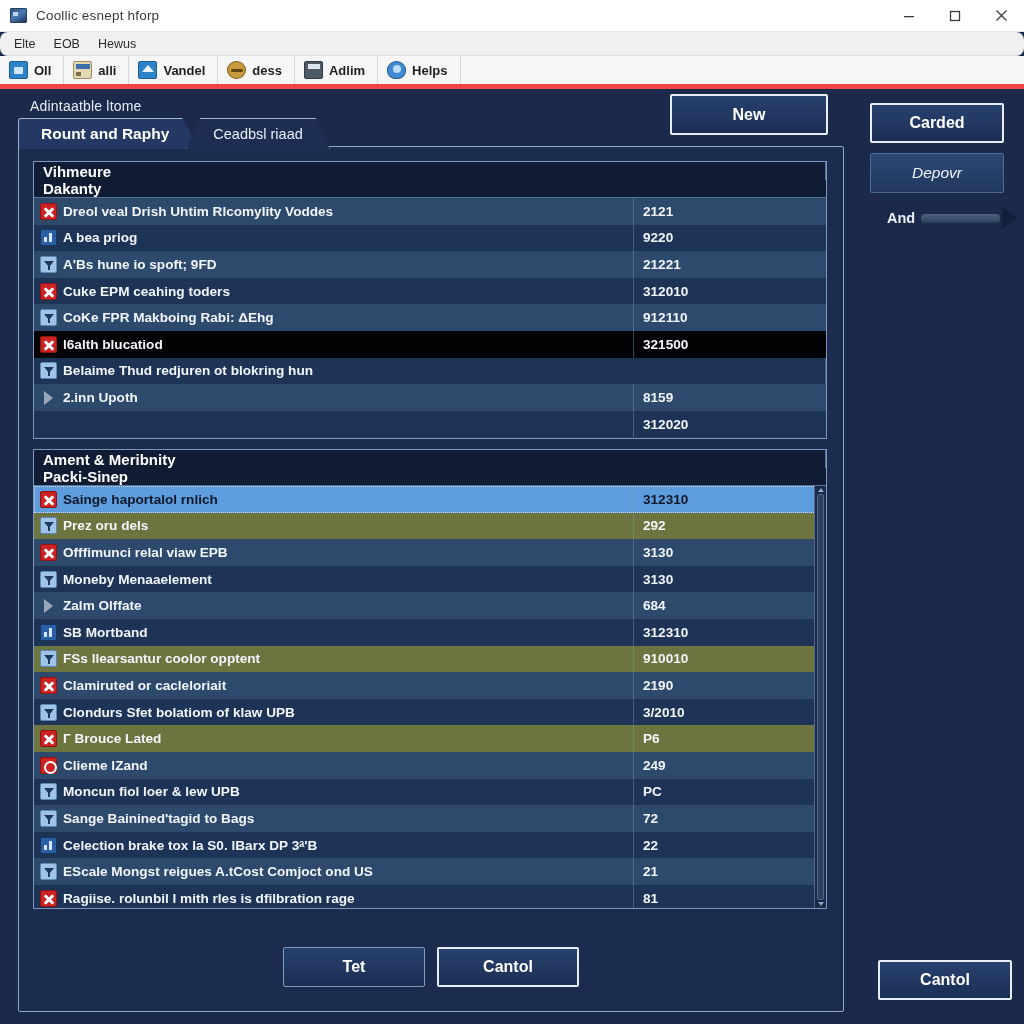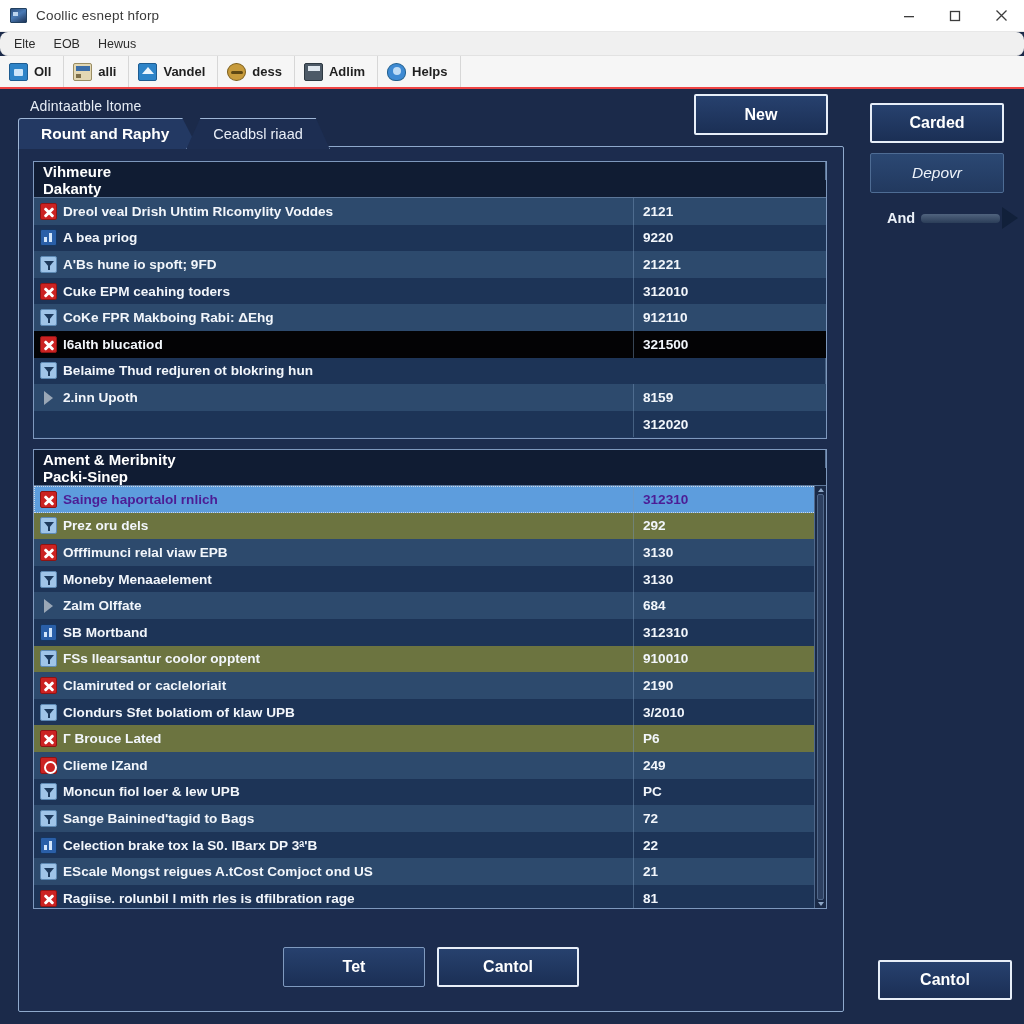--- a/index.html
+++ b/index.html
@@ -48,21 +48,21 @@
   }
   .menuitem {
     font-size: 12.5px; color: #2b2b2b;
     padding: 3px 8px; white-space: nowrap;
   }
 
   
   .toolbar {
     height: 33px; background: #f6f6f6;
     display: flex; align-items: stretch;
-    border-bottom: 2px solid #ef4444;
+    border-bottom: 5px solid #ef4444;
   }
   .tbbtn {
     display: flex; align-items: center; gap: 6px;
     padding: 0 12px 0 9px;
     border-right: 1px solid #d7d7d7;
     font-size: 13px; color: #1f1f1f; font-weight: 700;
     white-space: nowrap;
   }
   .tbico { width: 19px; height: 18px; flex: none; position: relative; }
   .ico-camera { background:#2e84c8; border:1px solid #1d5c91; border-radius:2px; }
@@ -164,21 +164,21 @@
     font-size: 13.6px; color: #f2f6fb; font-weight: 700;
     white-space: nowrap;
   }
   .grow .cell.c1 { flex: 1 1 auto; padding-left: 6px; gap: 6px; border-right: 1px solid rgba(120,150,185,.45); }
   .grow .cell.c2 { width: 192px; flex: none; padding-left: 9px; }
 
   .grow.even { background: #2d4a6d; }
   .grow.odd  { background: #1d3457; }
   .grow.olive { background: #6c7440; }
   .grow.sel  { background: #5d9ddd; }
-  .grow.sel .cell { color: #4c1d95; }
+  .grow.sel .cell { color: #0f172a; }
   .grow.black { background: #030305; }
   .grow.selbox { outline: 1px dotted #cdd9e8; outline-offset: -1px; }
 
   
   .ri { width: 17px; height: 17px; flex: none; position: relative; border-radius: 2px; }
   .ri-x { background: #cc2222; border: 1px solid #8d1414; }
   .ri-x:before, .ri-x:after {
     content: ""; position: absolute; left: 2px; top: 7px;
     width: 12px; height: 3px; background: #fff; border-radius: 1px;
   }
@@ -219,21 +219,21 @@
   }
   .btn.outlined { border: 2px solid #e7eef8; }
   .btn.soft {
     border: 1px solid #4e6c94;
     background: linear-gradient(180deg,#2b4873 0%,#22395f 100%);
     font-weight: 400; font-style: italic; font-size: 15.5px; color: #eef3fa;
   }
 
   .btn-new {
     position: absolute; right: 26px; top: 5px;
-    width: 134px; height: 41px; margin-left: 16px;
+    width: 158px; height: 41px; margin-left: 16px;
   }
   .footer-btns {
     position: absolute; left: 0; right: 0; bottom: 24px;
     display: flex; justify-content: center; gap: 12px;
   }
   .footer-btns .btn { width: 142px; height: 40px; }
 
   .rail-btn-1 { width: 134px; height: 40px; margin: 4px 0 0 8px; }
   .rail-btn-2 { width: 134px; height: 40px; margin: 10px 0 0 8px; }
   .rail-slider {

